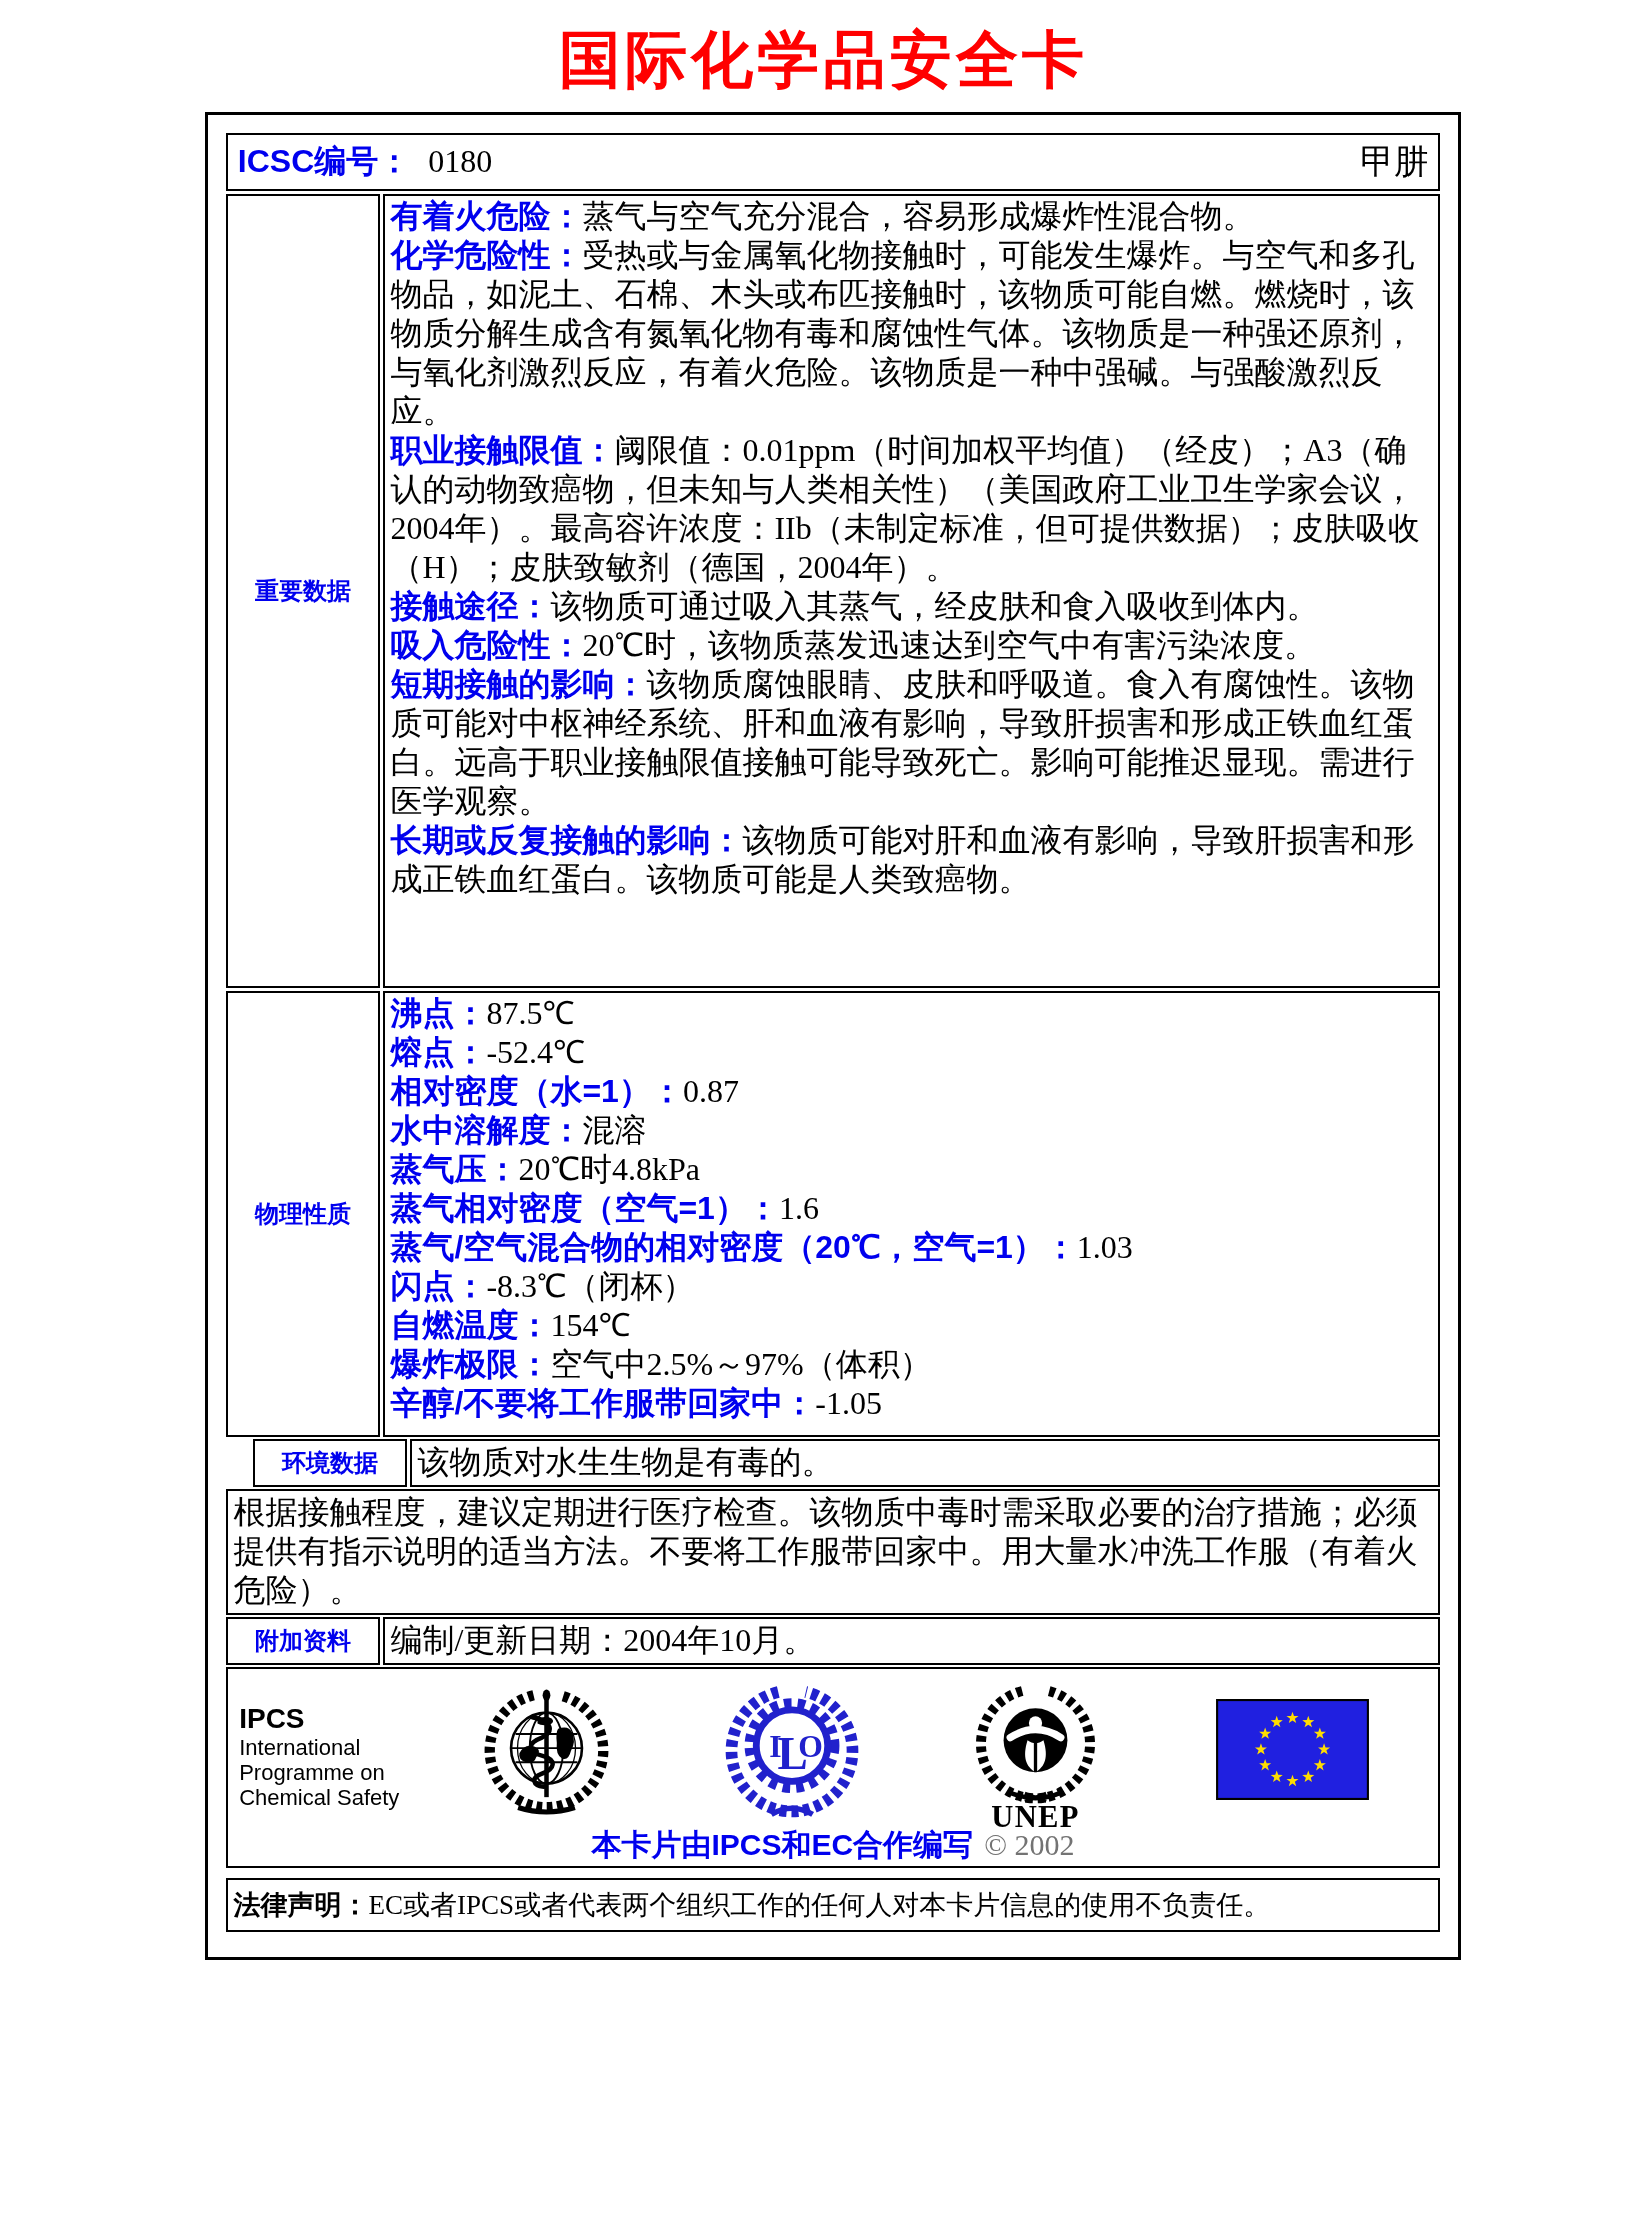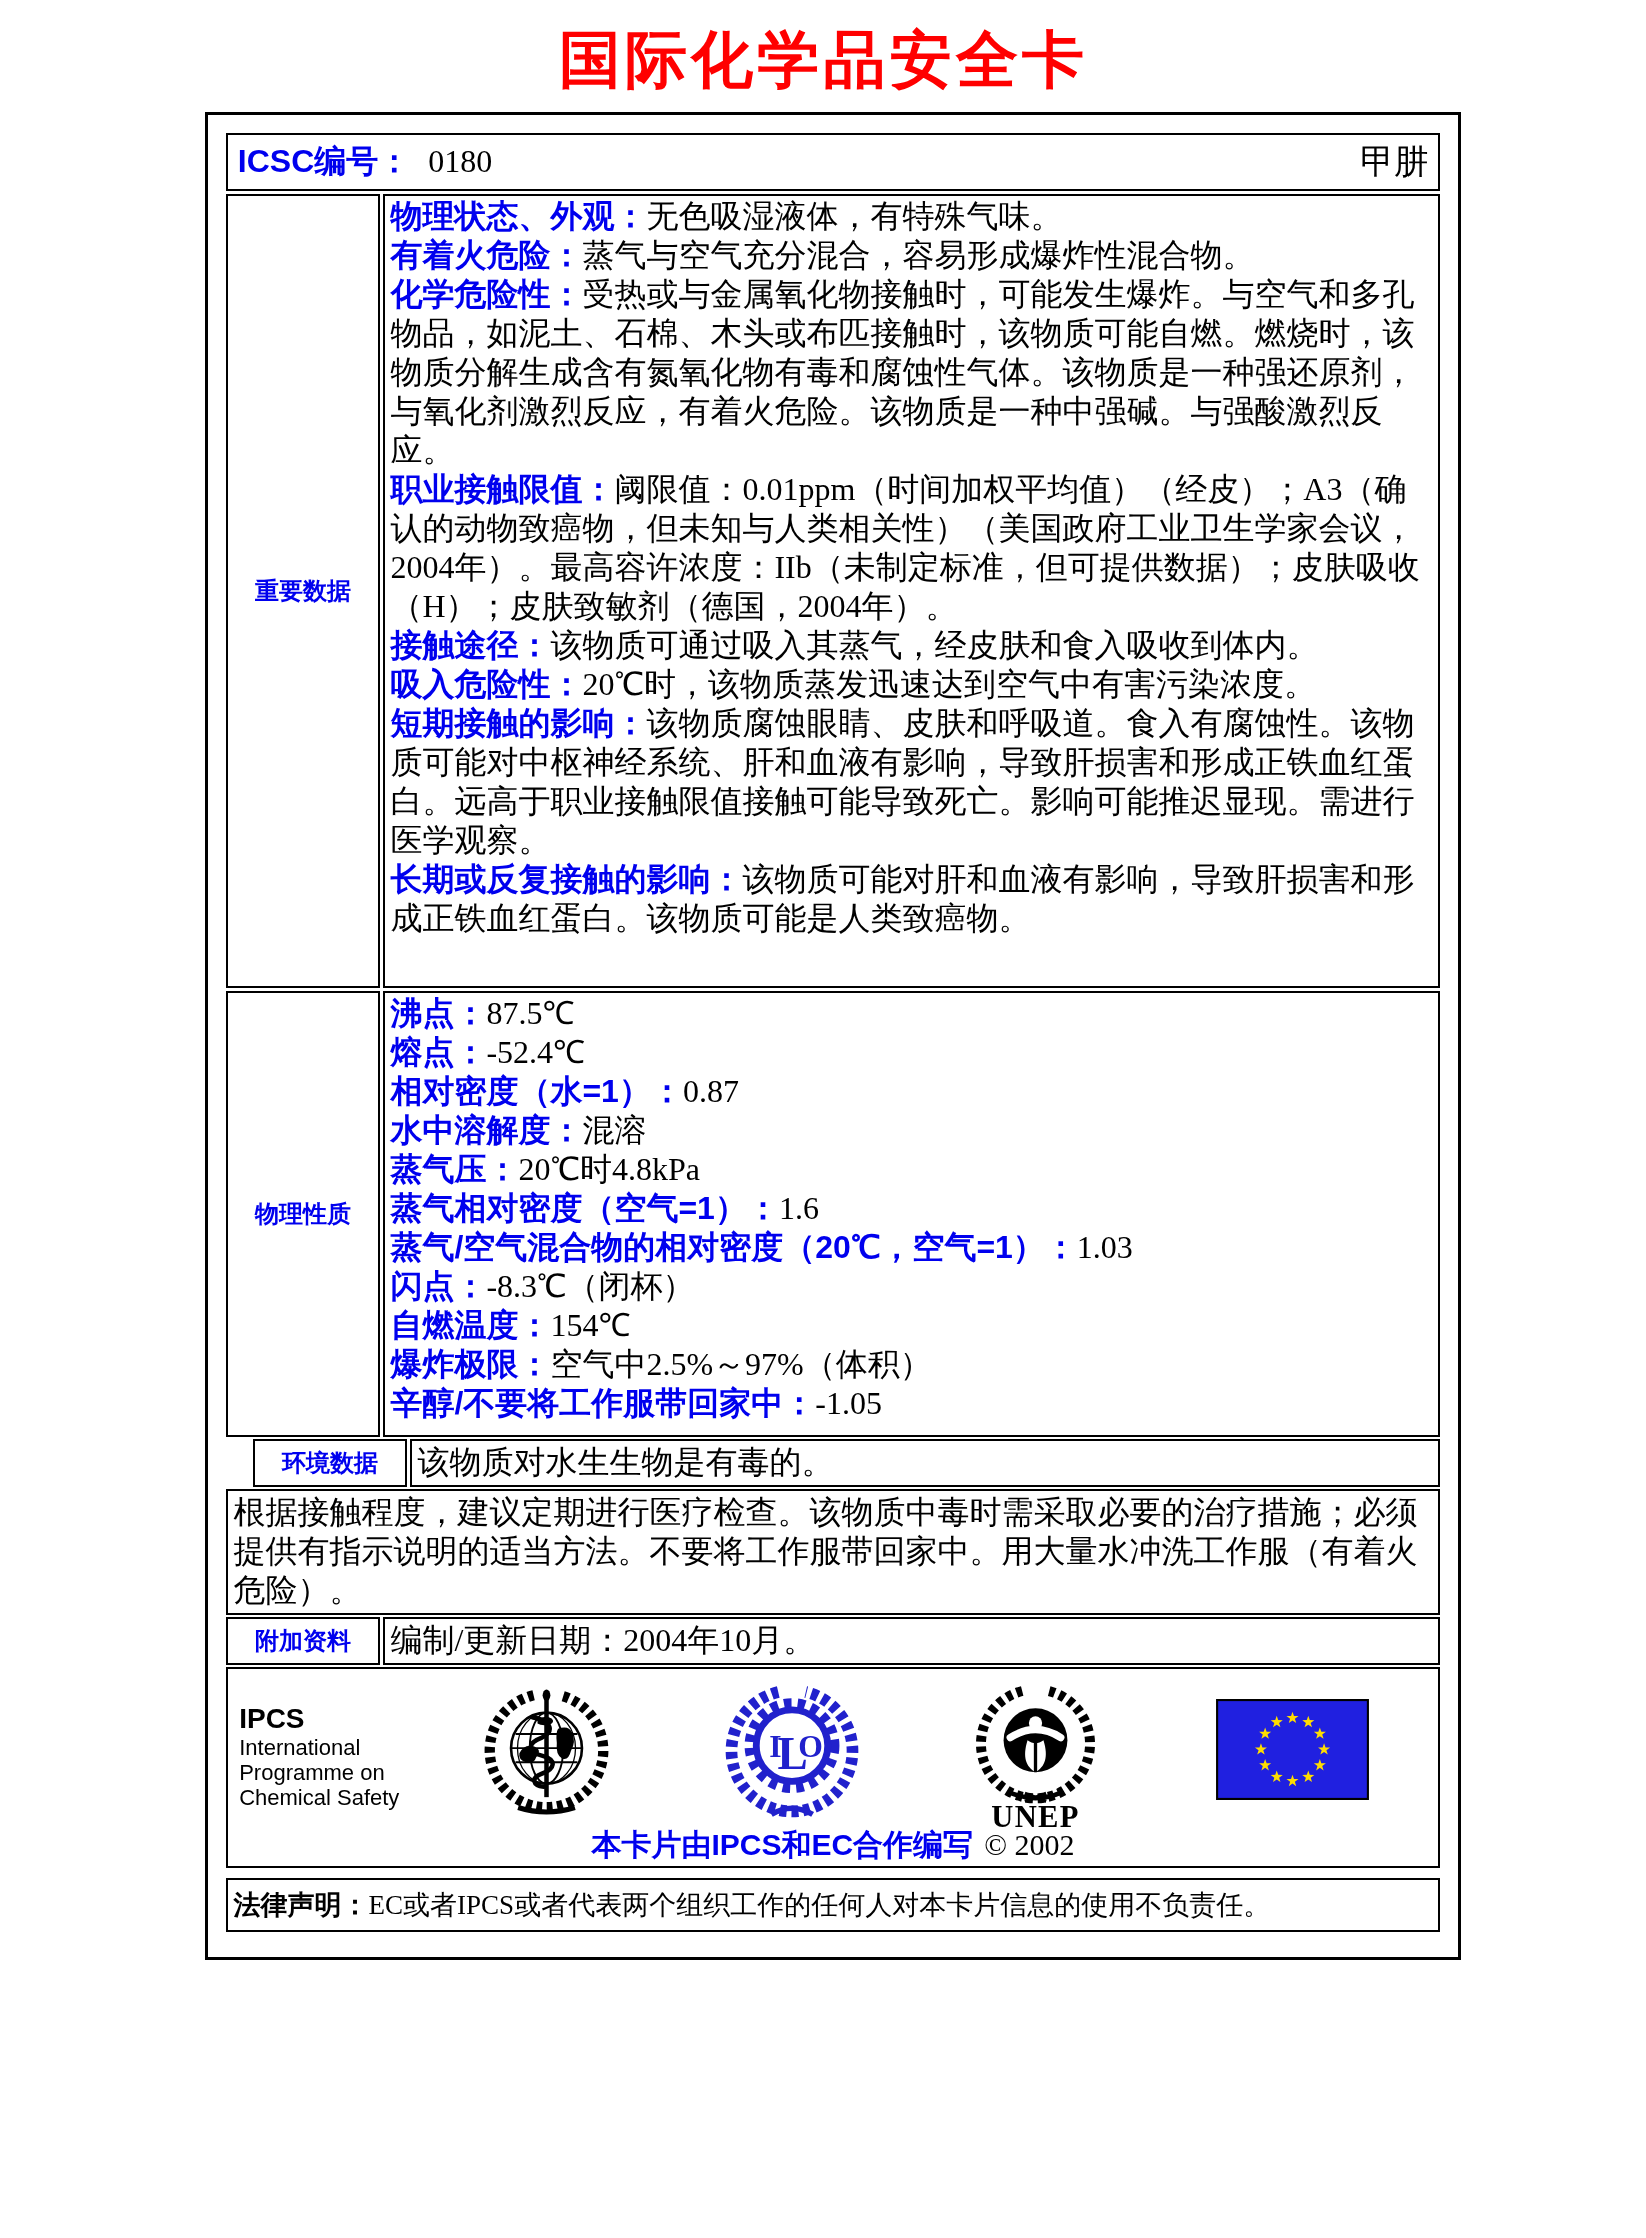--- a/index.html
+++ b/index.html
@@ -89,21 +89,21 @@
   .logo-who  { left: 254px; top: 14px; }
   .logo-ilo  { left: 495px; top: 11.2px; }
   .logo-unep { left: 741px; top: 9.8px; }
   .logo-eu   { left: 988px; top: 29.5px; }
   .credit-line {
     position: absolute; left: 0; right: 0; top: 156px;
     text-align: center;
     font-size: 30px;
   }
   .credit-main { color: #0000EE; font-weight: bold; font-family: "Liberation Sans", sans-serif; }
-  .credit-copy { color: #000000; margin-left: 11.2px; font-family: "Liberation Serif", serif; }
+  .credit-copy { color: #737373; margin-left: 11.2px; font-family: "Liberation Serif", serif; }
   
   .legal-cell {
     flex: 1;
     display: flex;
     align-items: center;
     padding: 7px 5.6px;
     font-size: 27px;
   }
   .legal-label {
     font-weight: bold;
@@ -125,21 +125,20 @@
       <span class="icsc-group">
         <span class="blue-sans">ICSC编号：</span><span class="icsc-num">0180</span>
       </span>
       <span class="chem-name">甲肼</span>
     </div>
   </div>
 
   <div class="row row-important">
     <div class="cell label-cell">重要数据</div>
     <div class="cell content-cell">
-      <div class="para"><span class="lbl">物理状态、外观：</span><span>无色吸湿液体，有特殊气味。</span></div>
       <div class="para"><span class="lbl">有着火危险：</span><span>蒸气与空气充分混合，容易形成爆炸性混合物。</span></div>
       <div class="para"><span class="lbl">化学危险性：</span><span>受热或与金属氧化物接触时，可能发生爆炸。与空气和多孔物品，如泥土、石棉、木头或布匹接触时，该物质可能自燃。燃烧时，该物质分解生成含有氮氧化物有毒和腐蚀性气体。该物质是一种强还原剂，与氧化剂激烈反应，有着火危险。该物质是一种中强碱。与强酸激烈反应。</span></div>
       <div class="para"><span class="lbl">职业接触限值：</span><span>阈限值：0.01ppm（时间加权平均值）（经皮）；A3（确认的动物致癌物，但未知与人类相关性）（美国政府工业卫生学家会议，2004年）。最高容许浓度：IIb（未制定标准，但可提供数据）；皮肤吸收（H）；皮肤致敏剂（德国，2004年）。</span></div>
       <div class="para"><span class="lbl">接触途径：</span><span>该物质可通过吸入其蒸气，经皮肤和食入吸收到体内。</span></div>
       <div class="para"><span class="lbl">吸入危险性：</span><span>20℃时，该物质蒸发迅速达到空气中有害污染浓度。</span></div>
       <div class="para"><span class="lbl">短期接触的影响：</span><span>该物质腐蚀眼睛、皮肤和呼吸道。食入有腐蚀性。该物质可能对中枢神经系统、肝和血液有影响，导致肝损害和形成正铁血红蛋白。远高于职业接触限值接触可能导致死亡。影响可能推迟显现。需进行医学观察。</span></div>
       <div class="para"><span class="lbl">长期或反复接触的影响：</span><span>该物质可能对肝和血液有影响，导致肝损害和形成正铁血红蛋白。该物质可能是人类致癌物。</span></div>
     </div>
   </div>
 

